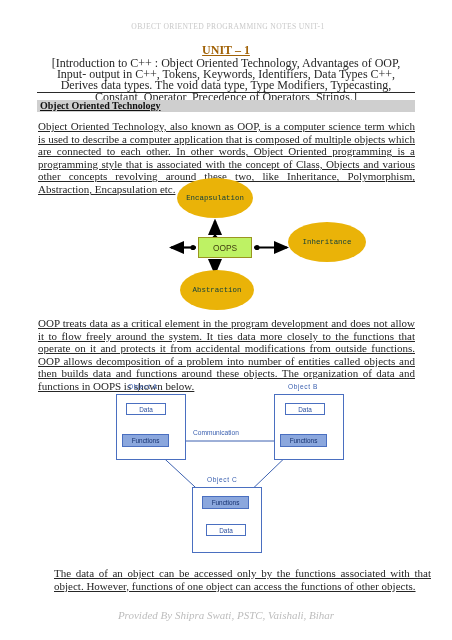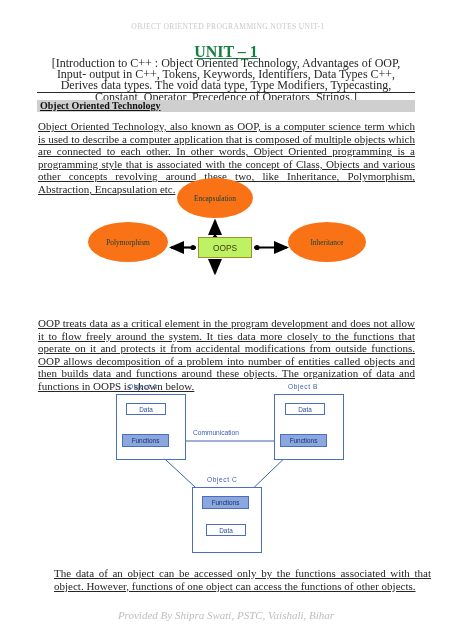--- a/index.html
+++ b/index.html
@@ -34,24 +34,24 @@
     font-family: "Liberation Serif", serif;
   }
 
   
   .unit-title {
     position: absolute;
     top: 43px;
     left: 0;
     width: 452px;
     text-align: center;
-    font-size: 16px;
+    font-size: 12px;
     font-weight: bold;
     text-decoration: underline;
-    color: #15803d;
+    color: #a16207;
   }
   .scope-note {
     position: absolute;
     top: 58px;
     left: 46px;
     width: 360px;
     text-align: center;
     font-size: 12px;
     line-height: 11.2px;
     color: #262626;
@@ -103,26 +103,26 @@
   
   .oops-diagram {
     position: absolute;
     top: 178px;
     left: 88px;
     width: 282px;
     height: 132px;
   }
   .ellipse {
     position: absolute;
-    background: #f97316;
+    background: #eab308;
     border-radius: 50%;
     display: flex;
     align-items: center;
     justify-content: center;
-    font-family: Liberation Serif, serif;
+    font-family: Liberation Mono, monospace;
     font-size: 7.4px;
     color: #11403f;
     white-space: nowrap;
   }
   #ell-encapsulation { left: 89px; top: 0px;   width: 76px; height: 40px; }
   #ell-polymorphism  { left: 0px;  top: 44px;  width: 80px; height: 40px; }
   #ell-inheritance   { left: 200px;top: 44px;  width: 78px; height: 40px; }
   #ell-abstraction   { left: 92px; top: 92px;  width: 74px; height: 40px; }
 
   .oops-box {
@@ -240,24 +240,24 @@
 
       <line x1="108" y1="69.5" x2="83" y2="69.5" stroke="#000000" stroke-width="2.2" marker-end="url(#ah)"></line>
       <circle cx="105" cy="69.5" r="2.6" fill="#000000"></circle>
 
       <line x1="166" y1="69.5" x2="199" y2="69.5" stroke="#000000" stroke-width="2.2" marker-end="url(#ah)"></line>
       <circle cx="169" cy="69.5" r="2.6" fill="#000000"></circle>
     </svg>
 
     <div class="ellipse" id="ell-encapsulation">Encapsulation</div>
 
-    <div class="ellipse" id="ell-polymorphism">Polymorphism</div>
 
     <div class="ellipse" id="ell-inheritance">Inheritance</div>
 
+    <div class="ellipse" id="ell-abstraction">Abstraction</div>
 
     <div class="oops-box">OOPS</div>
   </div>
 
   <div class="para" id="para-2">OOP treats data as a critical element in the program development and does not allow it to flow freely around the system. It ties data more closely to the functions that operate on it and protects it from accidental modifications from outside functions. OOP allows decomposition of a problem into number of entities called objects and then builds data and functions around these objects. The organization of data and functions in OOPS is shown below.</div>
 
   <div class="obj-diagram">
 
     <svg class="arrow-svg" viewBox="0 0 240 175" style="width:240px;height:175px;">
       <defs>

